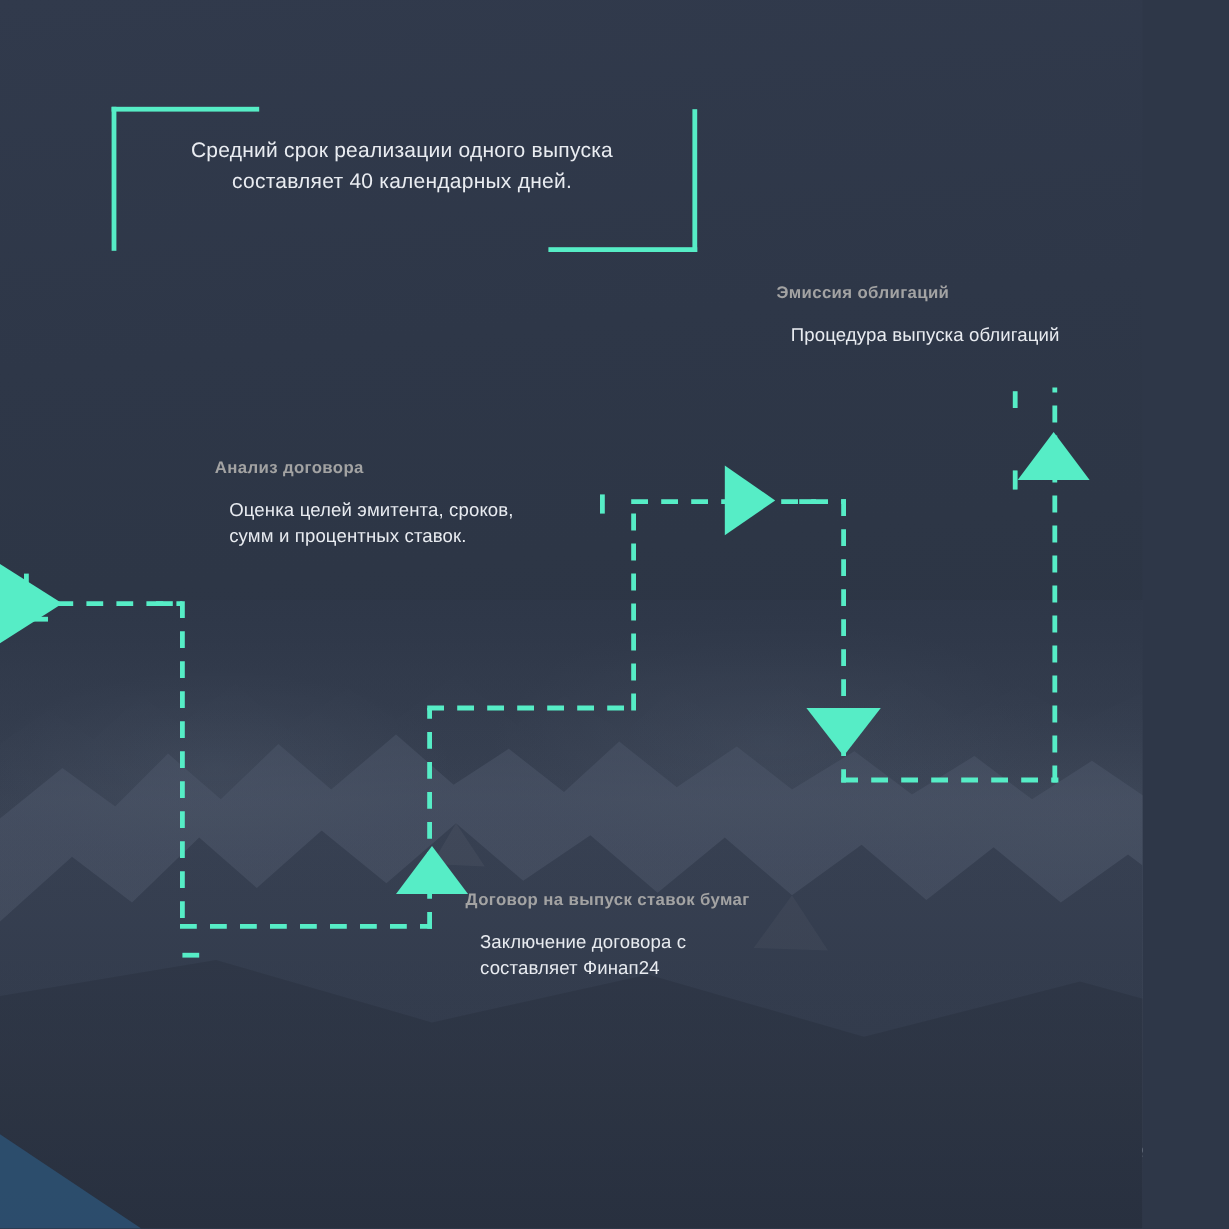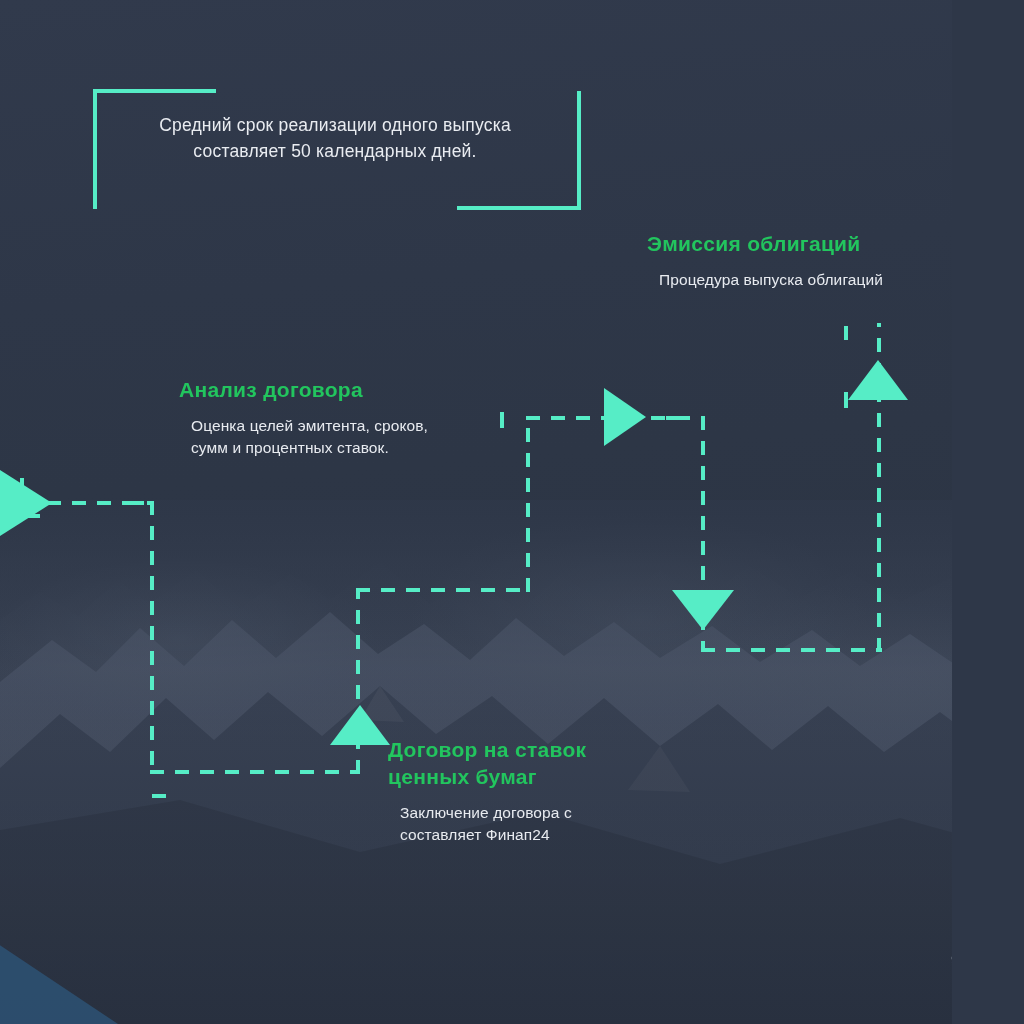--- a/index.html
+++ b/index.html
@@ -49,22 +49,22 @@
   .br-l-h{left:93px;top:89px;width:123px;height:4px;}
   .br-r-v{left:577px;top:91px;width:4px;height:119px;}
   .br-r-h{left:457px;top:206px;width:124px;height:4px;}
 
   
   .flow{position:absolute;left:0;top:0;width:1024px;height:1024px;}
 
   
   .block{position:absolute;}
   .block h3{
-    margin:0 0 7px 0;color:#22c55e;
-    font-size:21px;font-weight:700;line-height:27px;letter-spacing:.3px;
+    margin:0 0 7px 0;color:#a3a3a3;
+    font-size:14px;font-weight:700;line-height:27px;letter-spacing:.3px;
   }
   .block p{
     margin:12px;color:#e8ebf0;
     font-size:15.5px;font-weight:400;line-height:22px;letter-spacing:.1px;
   }
   .blk-emission{left:647px;top:230px;width:300px;}
   .blk-analysis{left:179px;top:376px;width:290px;}
   .blk-contract{left:388px;top:736px;width:275px;}
 
   .page-num{
@@ -106,21 +106,21 @@
   <div class="bg-photo-veil"></div>
   <div class="corner-wedge"></div>
 
   <div class="quote-wrap">
     <div class="br br-l-v"></div>
     <div class="br br-l-h"></div>
     <div class="br br-r-v"></div>
     <div class="br br-r-h"></div>
     <div class="quote-text">
       <div>Средний срок реализации одного выпуска</div>
-      <div>составляет 50 календарных дней.</div>
+      <div>составляет 40 календарных дней.</div>
     </div>
   </div>
 
   <svg class="flow" viewBox="0 0 1024 1024">
     <g stroke="#56edc6" stroke-width="4" fill="none" stroke-dasharray="14 11">
       <line x1="22" y1="503" x2="152" y2="503"></line>
       <line x1="152" y1="501" x2="152" y2="774"></line>
       <line x1="150" y1="772" x2="360" y2="772"></line>
       <line x1="358" y1="774" x2="358" y2="590"></line>
       <line x1="356" y1="590" x2="530" y2="590"></line>
@@ -153,19 +153,19 @@
     <h3>Эмиссия облигаций</h3>
     <p>Процедура выпуска облигаций</p>
   </div>
 
   <div class="block blk-analysis">
     <h3>Анализ договора</h3>
     <p>Оценка целей эмитента, сроков, сумм и процентных ставок.</p>
   </div>
 
   <div class="block blk-contract">
-    <h3>Договор на ставок ценных бумаг</h3>
+    <h3>Договор на выпуск ставок бумаг</h3>
     <p>Заключение договора с составляет Финап24</p>
   </div>
 
   <div class="page-num">9</div>
 
 </div>
 
 </body></html>

